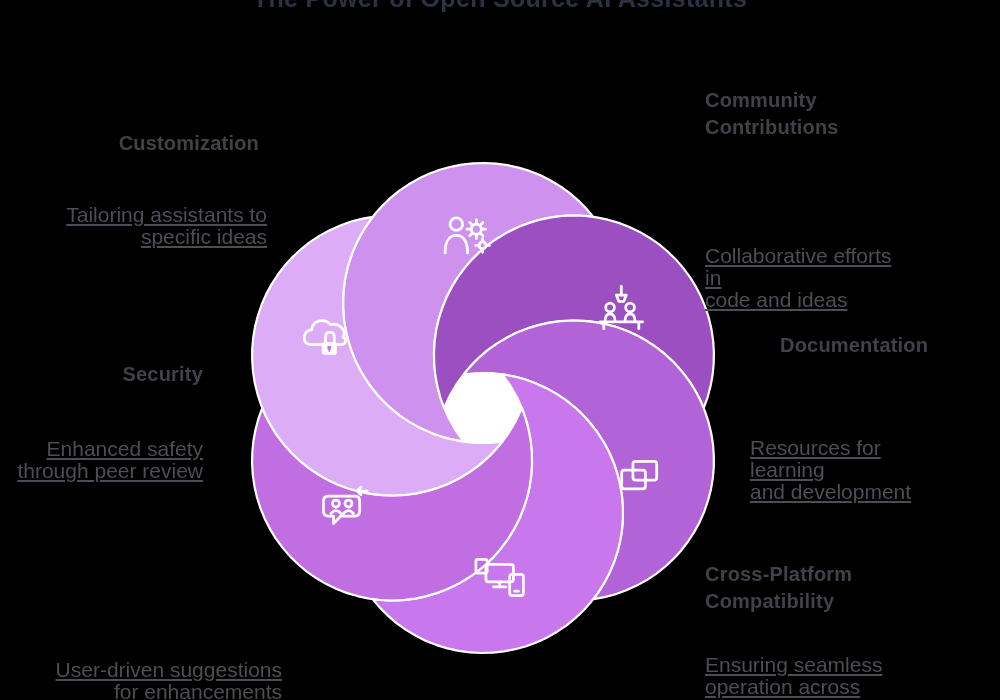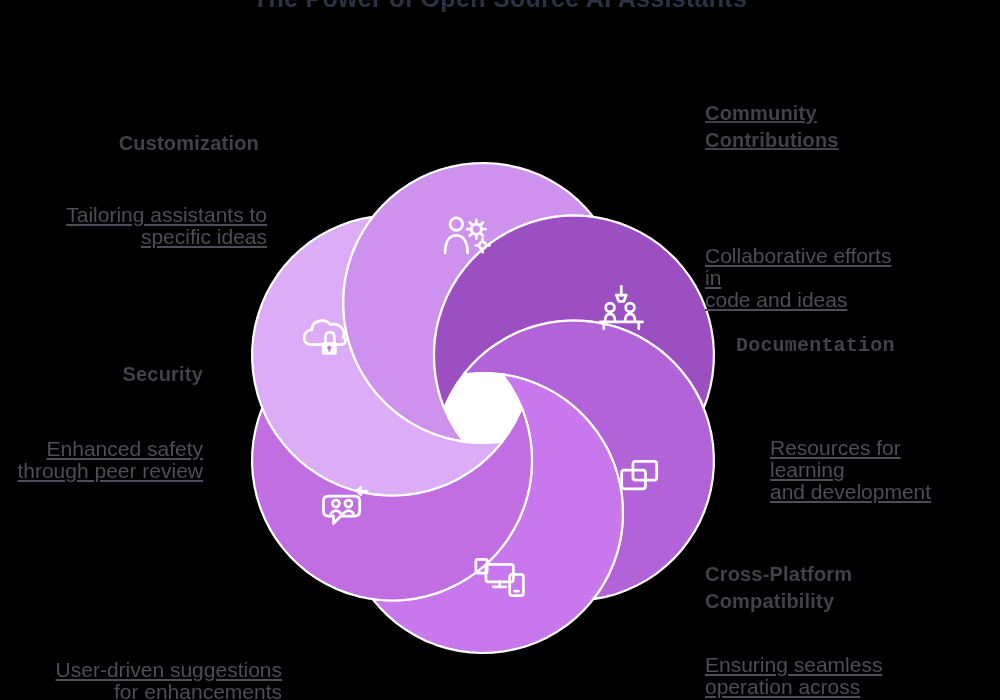--- a/index.html
+++ b/index.html
@@ -111,33 +111,33 @@
   <div class="callout-body ta-r" style="right:797px;top:438px;width:250px;">
     <div>Enhanced safety</div>
     <div>through peer review</div>
   </div>
 
   <div class="callout-body ta-r" style="right:718px;top:659px;width:280px;">
     <div>User-driven suggestions</div>
     <div>for enhancements</div>
   </div>
 
-  <div class="callout-heading" style="left:705px;top:100px;width:200px;text-decoration:underline;">
+  <div class="callout-heading" style="left:705px;top:87px;width:200px;">
     <div>Community</div>
     <div>Contributions</div>
   </div>
   <div class="callout-body" style="left:705px;top:204px;width:200px;margin-top:41px;">
     <div>Collaborative efforts in</div>
     <div>code and ideas</div>
   </div>
 
-  <div class="callout-heading" style="left:736px;top:332px;width:200px;font-family:Liberation Mono, monospace;">
+  <div class="callout-heading" style="left:780px;top:332px;width:200px;">
     <div>Documentation</div>
   </div>
-  <div class="callout-body" style="left:770px;top:437px;width:210px;">
+  <div class="callout-body" style="left:750px;top:437px;width:210px;">
     <div>Resources for learning</div>
     <div>and development</div>
   </div>
 
   <div class="callout-heading" style="left:705px;top:561px;width:200px;">
     <div>Cross-Platform</div>
     <div>Compatibility</div>
   </div>
   <div class="callout-body" style="left:705px;top:654px;width:200px;">
     <div>Ensuring seamless</div>

